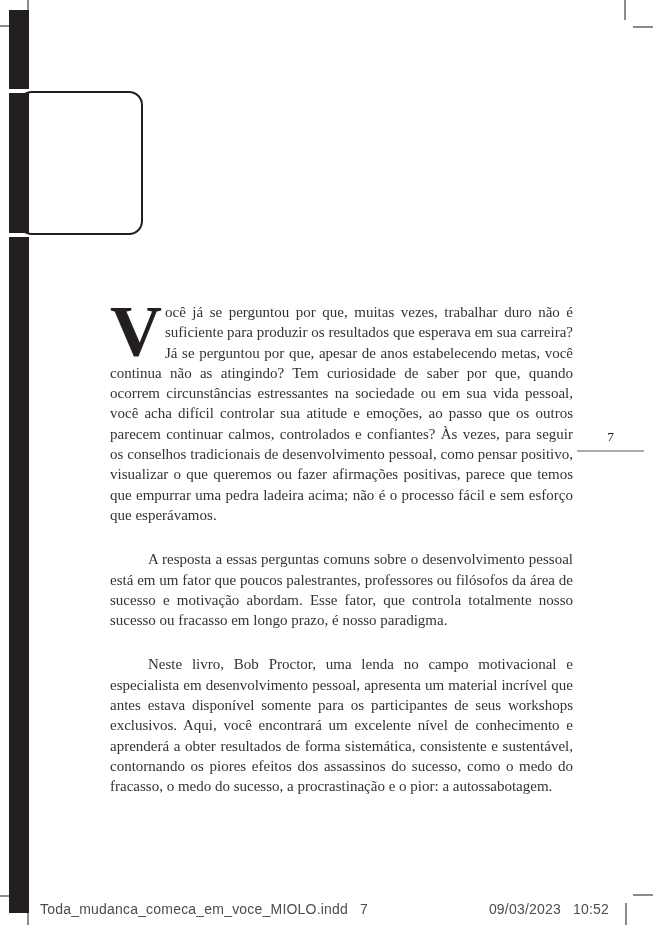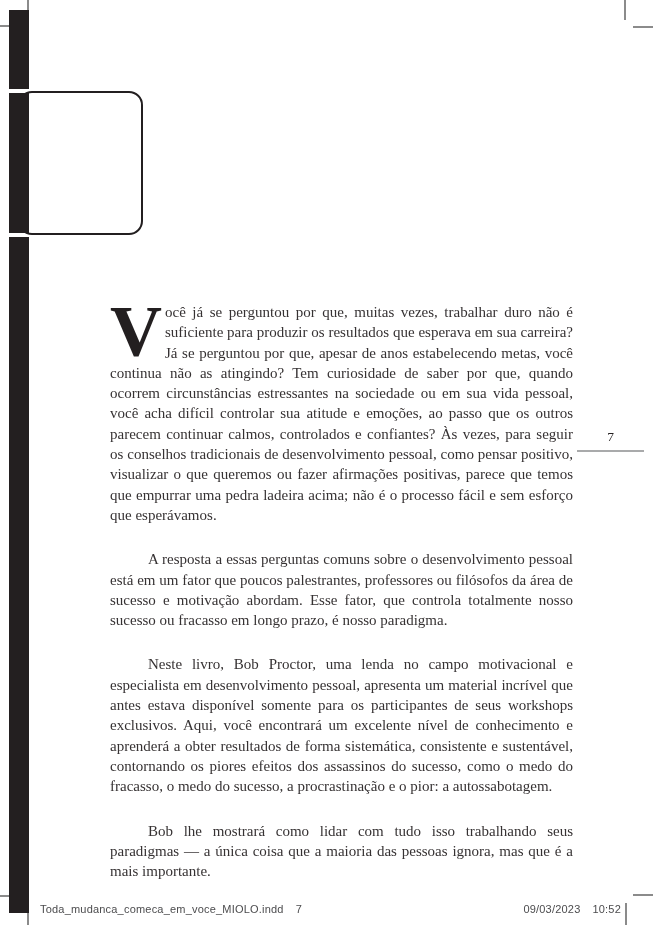--- a/index.html
+++ b/index.html
@@ -98,30 +98,30 @@
     width: 67px;
     height: 2px;
     background: #a9aaab;
   }
 
   
   .footer-text {
     position: absolute;
     top: 903px;
     font-family: "Liberation Sans", "DejaVu Sans", sans-serif;
-    font-size: 11px;
+    font-size: 14px;
     line-height: 12px;
     color: #4c4c4e;
     letter-spacing: 0.2px;
     white-space: nowrap;
     z-index: 3;
     text-align: right;
   }
   #footer-left { left: 40px; }
-  #footer-right { right: 32px; }
+  #footer-right { right: 44px; }
   .footer-gap { display: inline-block; width: 12px; }
 </style>
 </head>
 <body>
 
 <div id="page">
 
   <div class="crop" style="left:27px;  top:0;     width:2px;  height:16px;"></div>
   <div class="crop" style="left:0;    top:25px;  width:20px; height:2px;"></div>
   <div class="crop" style="left:624px; top:0;    width:2px;  height:20px;"></div>
@@ -134,21 +134,20 @@
   <div id="thumb-tab"></div>
 
   <div class="bar-seg" style="top:10px;    height:79px;"></div>
   <div class="bar-seg" style="top:92.5px;  height:140px;"></div>
   <div class="bar-seg" style="top:236.5px; height:676.5px;"></div>
 
   <div id="body-text">
     <p><span class="dropcap">V</span><span>ocê já se perguntou por que, muitas vezes, trabalhar duro não é suficiente para produzir os resultados que esperava em sua carreira? Já se perguntou por que, apesar de anos estabelecendo metas, você continua não as atingindo? Tem curiosidade de saber por que, quando ocorrem circunstâncias estressantes na sociedade ou em sua vida pessoal, você acha difícil controlar sua atitude e emoções, ao passo que os outros parecem continuar calmos, controlados e confiantes? Às vezes, para seguir os conselhos tradicionais de desenvolvimento pessoal, como pensar positivo, visualizar o que queremos ou fazer afirmações positivas, parece que temos que empurrar uma pedra ladeira acima; não é o processo fácil e sem esforço que esperávamos.</span></p>
     <p class="indented">A resposta a essas perguntas comuns sobre o desenvolvimento pessoal está em um fator que poucos palestrantes, professores ou filósofos da área de sucesso e motivação abordam. Esse fator, que controla totalmente nosso sucesso ou fracasso em longo prazo, é nosso paradigma.</p>
     <p class="indented">Neste livro, Bob Proctor, uma lenda no campo motivacional e especialista em desenvolvimento pessoal, apresenta um material incrível que antes estava disponível somente para os participantes de seus workshops exclusivos. Aqui, você encontrará um excelente nível de conhecimento e aprenderá a obter resultados de forma sistemática, consistente e sustentável, contornando os piores efeitos dos assassinos do sucesso, como o medo do fracasso, o medo do sucesso, a procrastinação e o pior: a autossabotagem.</p>
-    <p class="indented">Bob lhe mostrará como lidar com tudo isso trabalhando seus paradigmas — a única coisa que a maioria das pessoas ignora, mas que é a mais importante.</p>
   </div>
 
   <div id="page-number-block">
     <span id="page-number">7</span>
     <span id="page-number-rule"></span>
   </div>
 
   <div id="footer-left" class="footer-text">
     <span>Toda_mudanca_comeca_em_voce_MIOLO.indd</span><span class="footer-gap"></span><span>7</span>
   </div>

